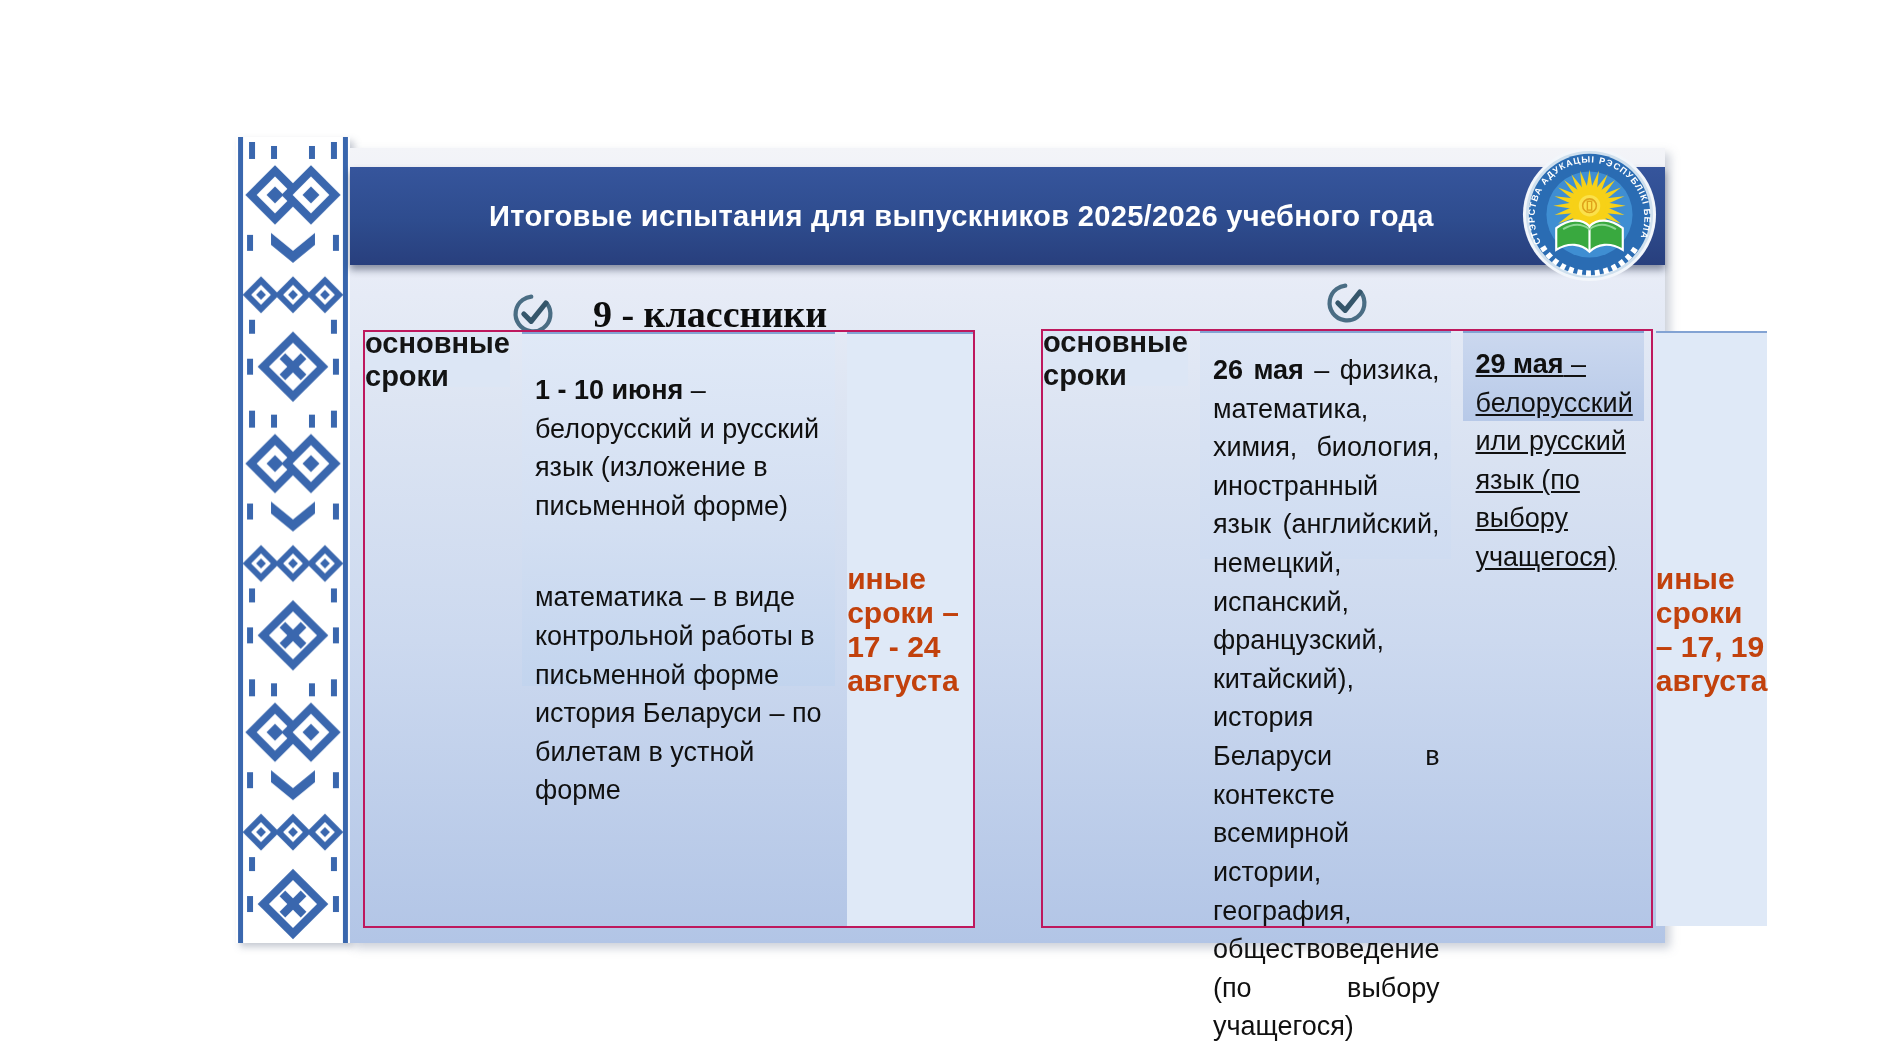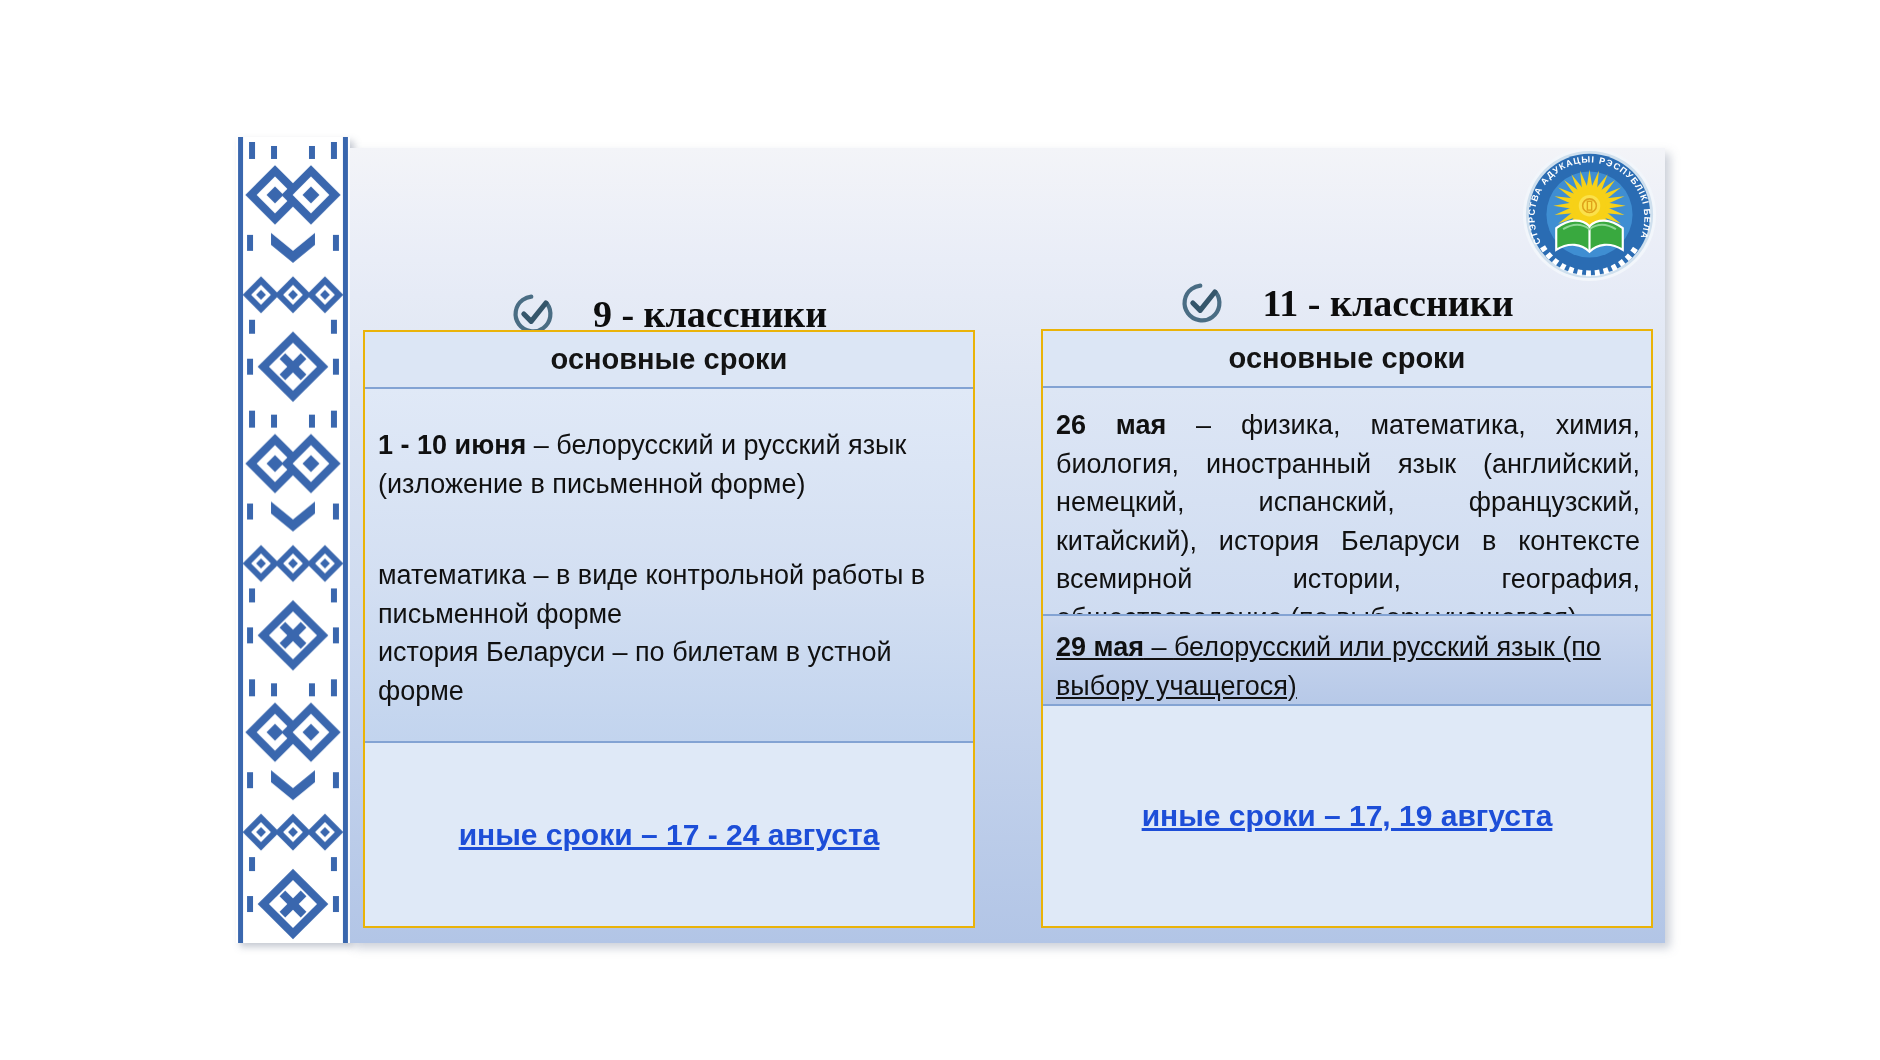--- a/index.html
+++ b/index.html
@@ -24,36 +24,36 @@
   
   .logo{position:absolute;left:1521px;top:146px;width:137px;height:137px;}
   
   .col-heading{position:absolute;height:52px;display:flex;align-items:center;justify-content:center;gap:38px;}
   .col-heading.left{left:363px;top:288px;width:612px;}
   .col-heading.right{left:1041px;top:277px;width:612px;}
   .col-heading .check{width:44px;height:44px;flex:0 0 auto;}
   .col-heading .htxt{font-family:"Liberation Serif","DejaVu Serif",serif;font-weight:700;
     font-size:38px;color:#0d0d0d;white-space:nowrap;}
   
-  .tbl{position:absolute;width:612px;display:flex;flex-direction:column;
-    border:2px solid #eab308;box-sizing:border-box;}
+  .tbl{position:absolute;width:612px;display:flex;flex-direction:row;
+    border:2px solid #be185d;box-sizing:border-box;gap:12px;}
   .tbl.left{left:363px;top:330px;height:598px;}
   .tbl.right{left:1041px;top:329px;height:599px;}
   .cell{box-sizing:border-box;}
   .cell + .cell{border-top:2px solid #83a3d3;}
   .cell.head{height:55px;background:#dce6f5;display:flex;align-items:center;justify-content:center;
     font-weight:700;font-size:29px;color:#141414;}
   .tbl.left .cell.body{height:354px;background:linear-gradient(180deg,#e0e9f7 0%,#d3dff2 55%,#c2d4ee 100%);
     padding:37px 12px 0 13px;}
   .tbl.right .cell.body1{height:228px;background:linear-gradient(180deg,#dde6f5 0%,#cfdcf1 100%);
     padding:18px 11px 0 13px;}
   .tbl.right .cell.body2{height:90px;background:linear-gradient(180deg,#cbd8ef 0%,#b7c9e8 100%);
     padding:12px 11px 0 13px;text-decoration:underline;}
   .cell.other{flex:1 1 auto;background:#dfe9f7;display:flex;align-items:center;justify-content:center;
-    font-weight:700;font-size:30px;color:#1d4ed8;text-decoration:underline;}
+    font-weight:700;font-size:30px;color:#c2410c;}
   .cell p{margin:0;font-size:27px;line-height:1.43;color:#101010;}
   .cell p b{font-weight:700;}
   .cell p.gap1{margin-top:53px;}
   .cell p.gap2{}
   .cell p.justify{text-align:justify;}
 </style>
 </head>
 <body>
 
 <div class="slide">
@@ -116,20 +116,23 @@
             <rect x="97" y="222" width="6" height="16"></rect>
           </g>
         </pattern>
       </defs>
       <rect width="114" height="807" fill="url(#orn)"></rect>
     </svg>
   </div>
 
   <div class="panel"></div>
 
+  <div class="banner">
+    <div class="banner-title">Итоговые испытания для выпускников 2025/2026 учебного года</div>
+  </div>
 
   <div class="logo">
     <svg viewBox="-70 -70 140 140" width="137" height="137">
       <circle r="68" fill="#f2f6fb"></circle>
       <circle r="65" fill="#cfe0ee"></circle>
       <circle r="62" fill="#2a6cb3"></circle>
       <circle r="44" fill="#3f8ed2"></circle>
 
       <g transform="translate(0,-9)">
         <g fill="#f7d117">
@@ -187,21 +190,20 @@
       <path d="M14 24 L22 32 L38 12" fill="none" stroke="#35566b" stroke-width="5.6" stroke-linecap="round" stroke-linejoin="round"></path>
     </svg>
     <span class="htxt">9 - классники</span>
   </div>
 
   <div class="col-heading right">
     <svg class="check" viewBox="0 0 48 48">
       <circle cx="24" cy="24" r="19" fill="none" stroke="#4a6d84" stroke-width="4.6" stroke-dasharray="99 21" transform="rotate(-36 24 24)" stroke-linecap="round"></circle>
       <path d="M14 24 L22 32 L38 12" fill="none" stroke="#35566b" stroke-width="5.6" stroke-linecap="round" stroke-linejoin="round"></path>
     </svg>
-    <span class="htxt">11 - классники</span>
   </div>
 
   <div class="tbl left">
     <div class="cell head">основные сроки</div>
     <div class="cell body">
       <p><b>1 - 10 июня</b><span> – </span><span>белорусский и русский язык (изложение в письменной форме)</span></p>
       <p class="gap1"><span>математика – в виде контрольной работы в письменной форме</span></p>
       <p class="gap2"><span>история Беларуси – по билетам в устной форме</span></p>
     </div>
     <div class="cell other">иные сроки – 17 - 24 августа</div>

